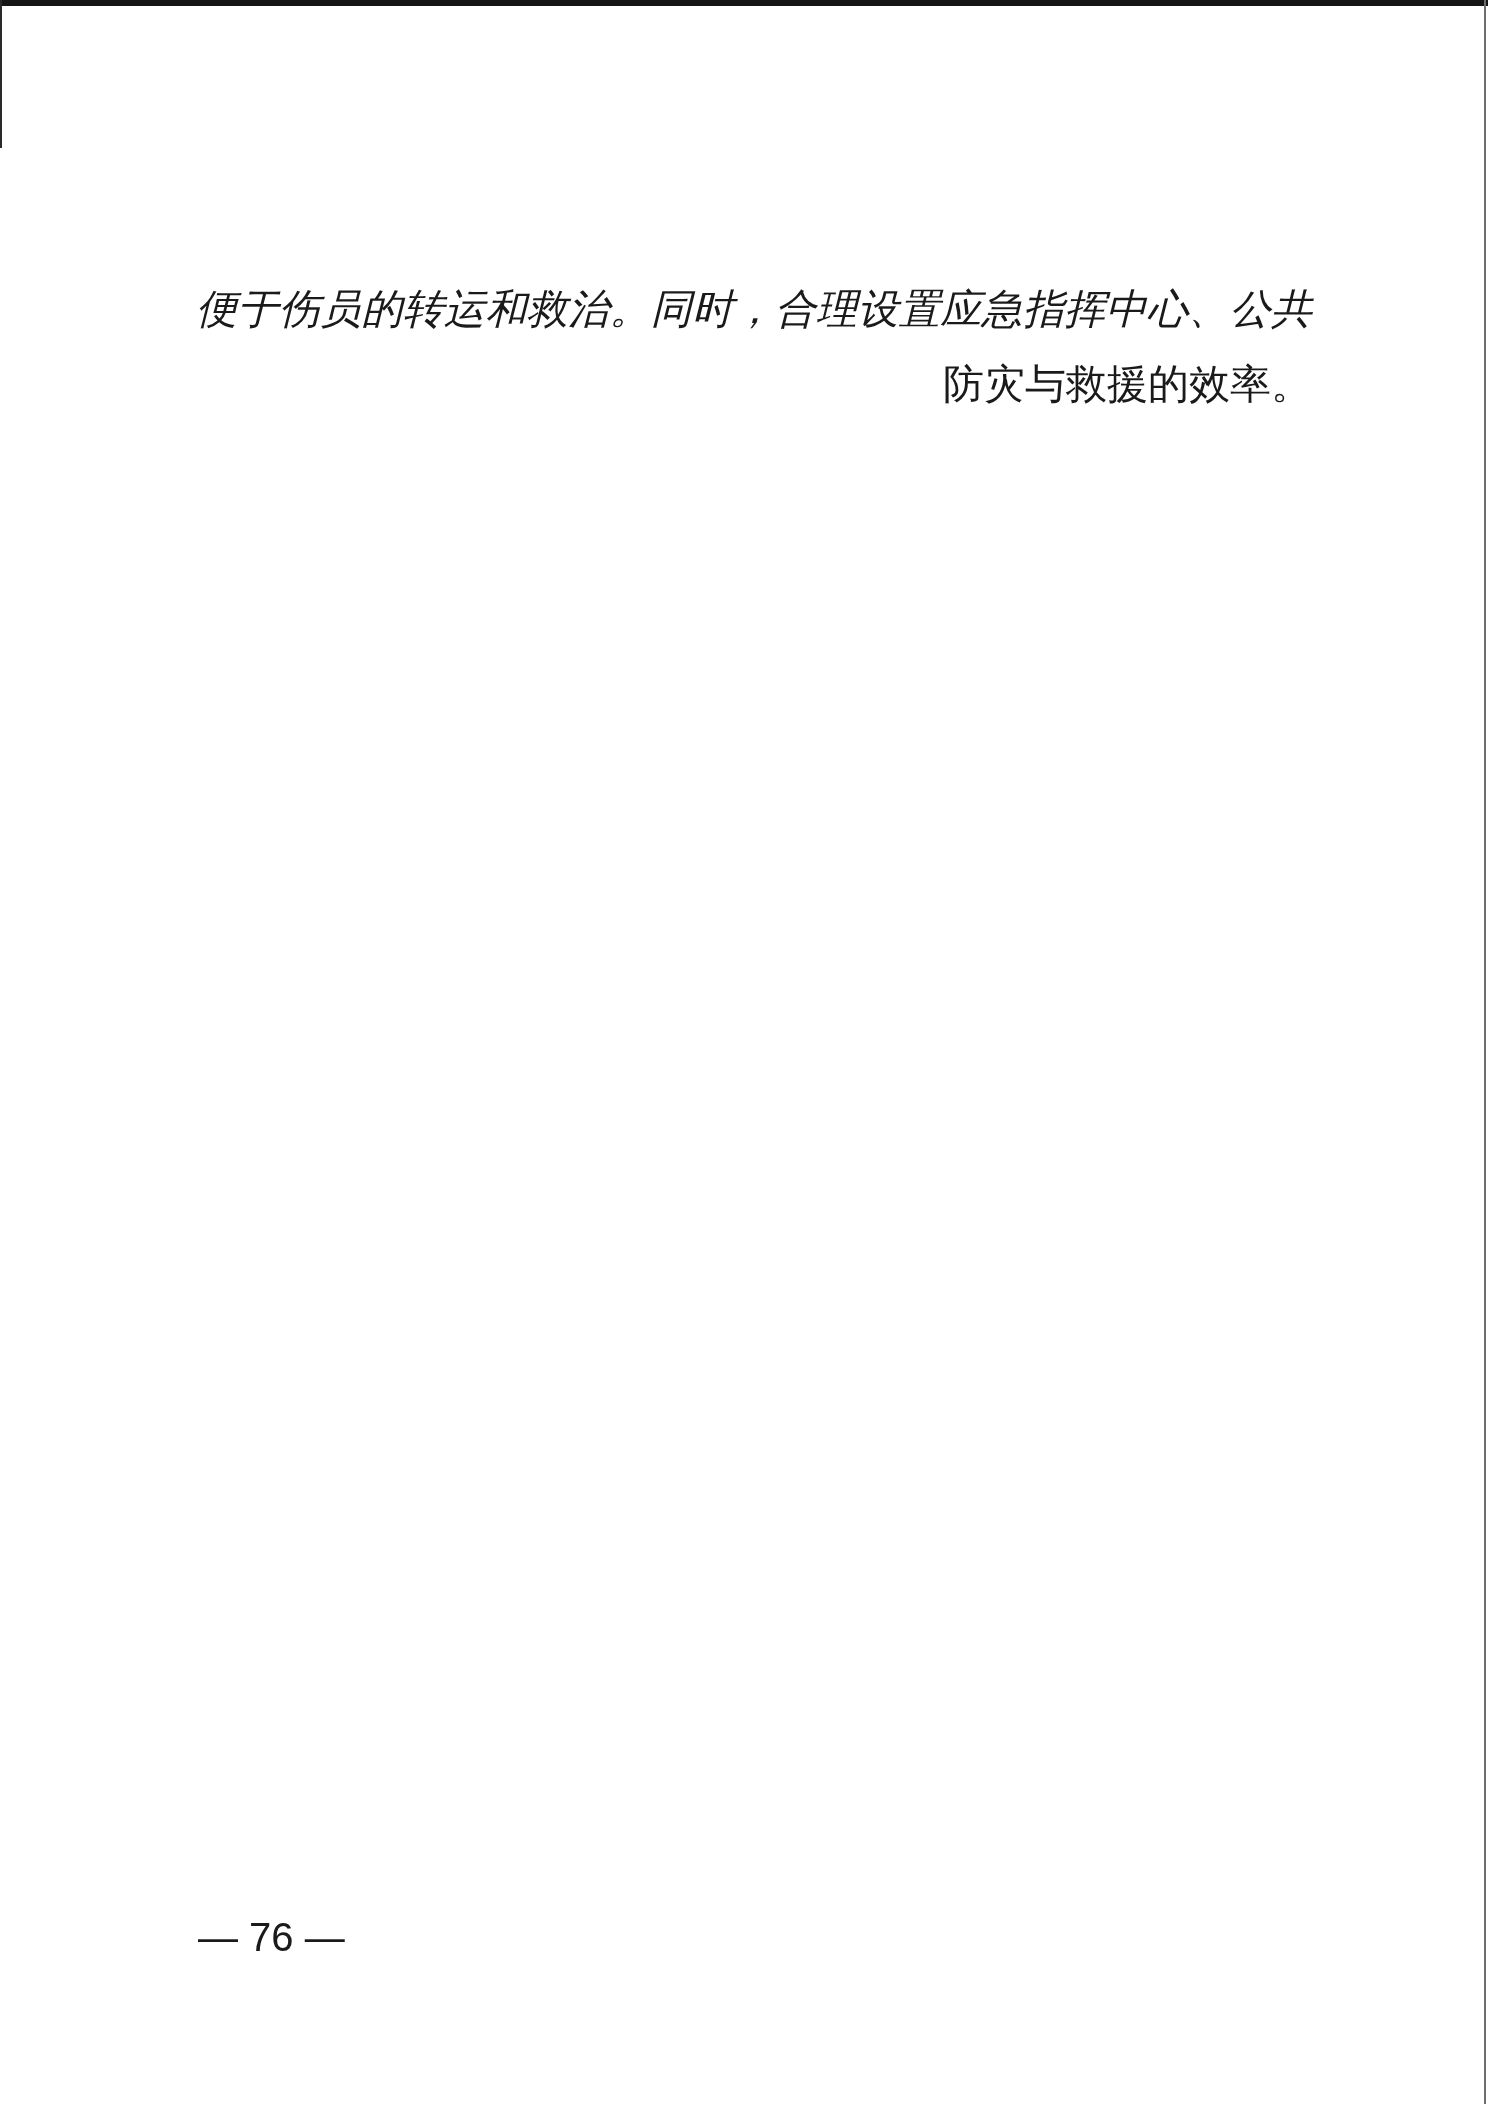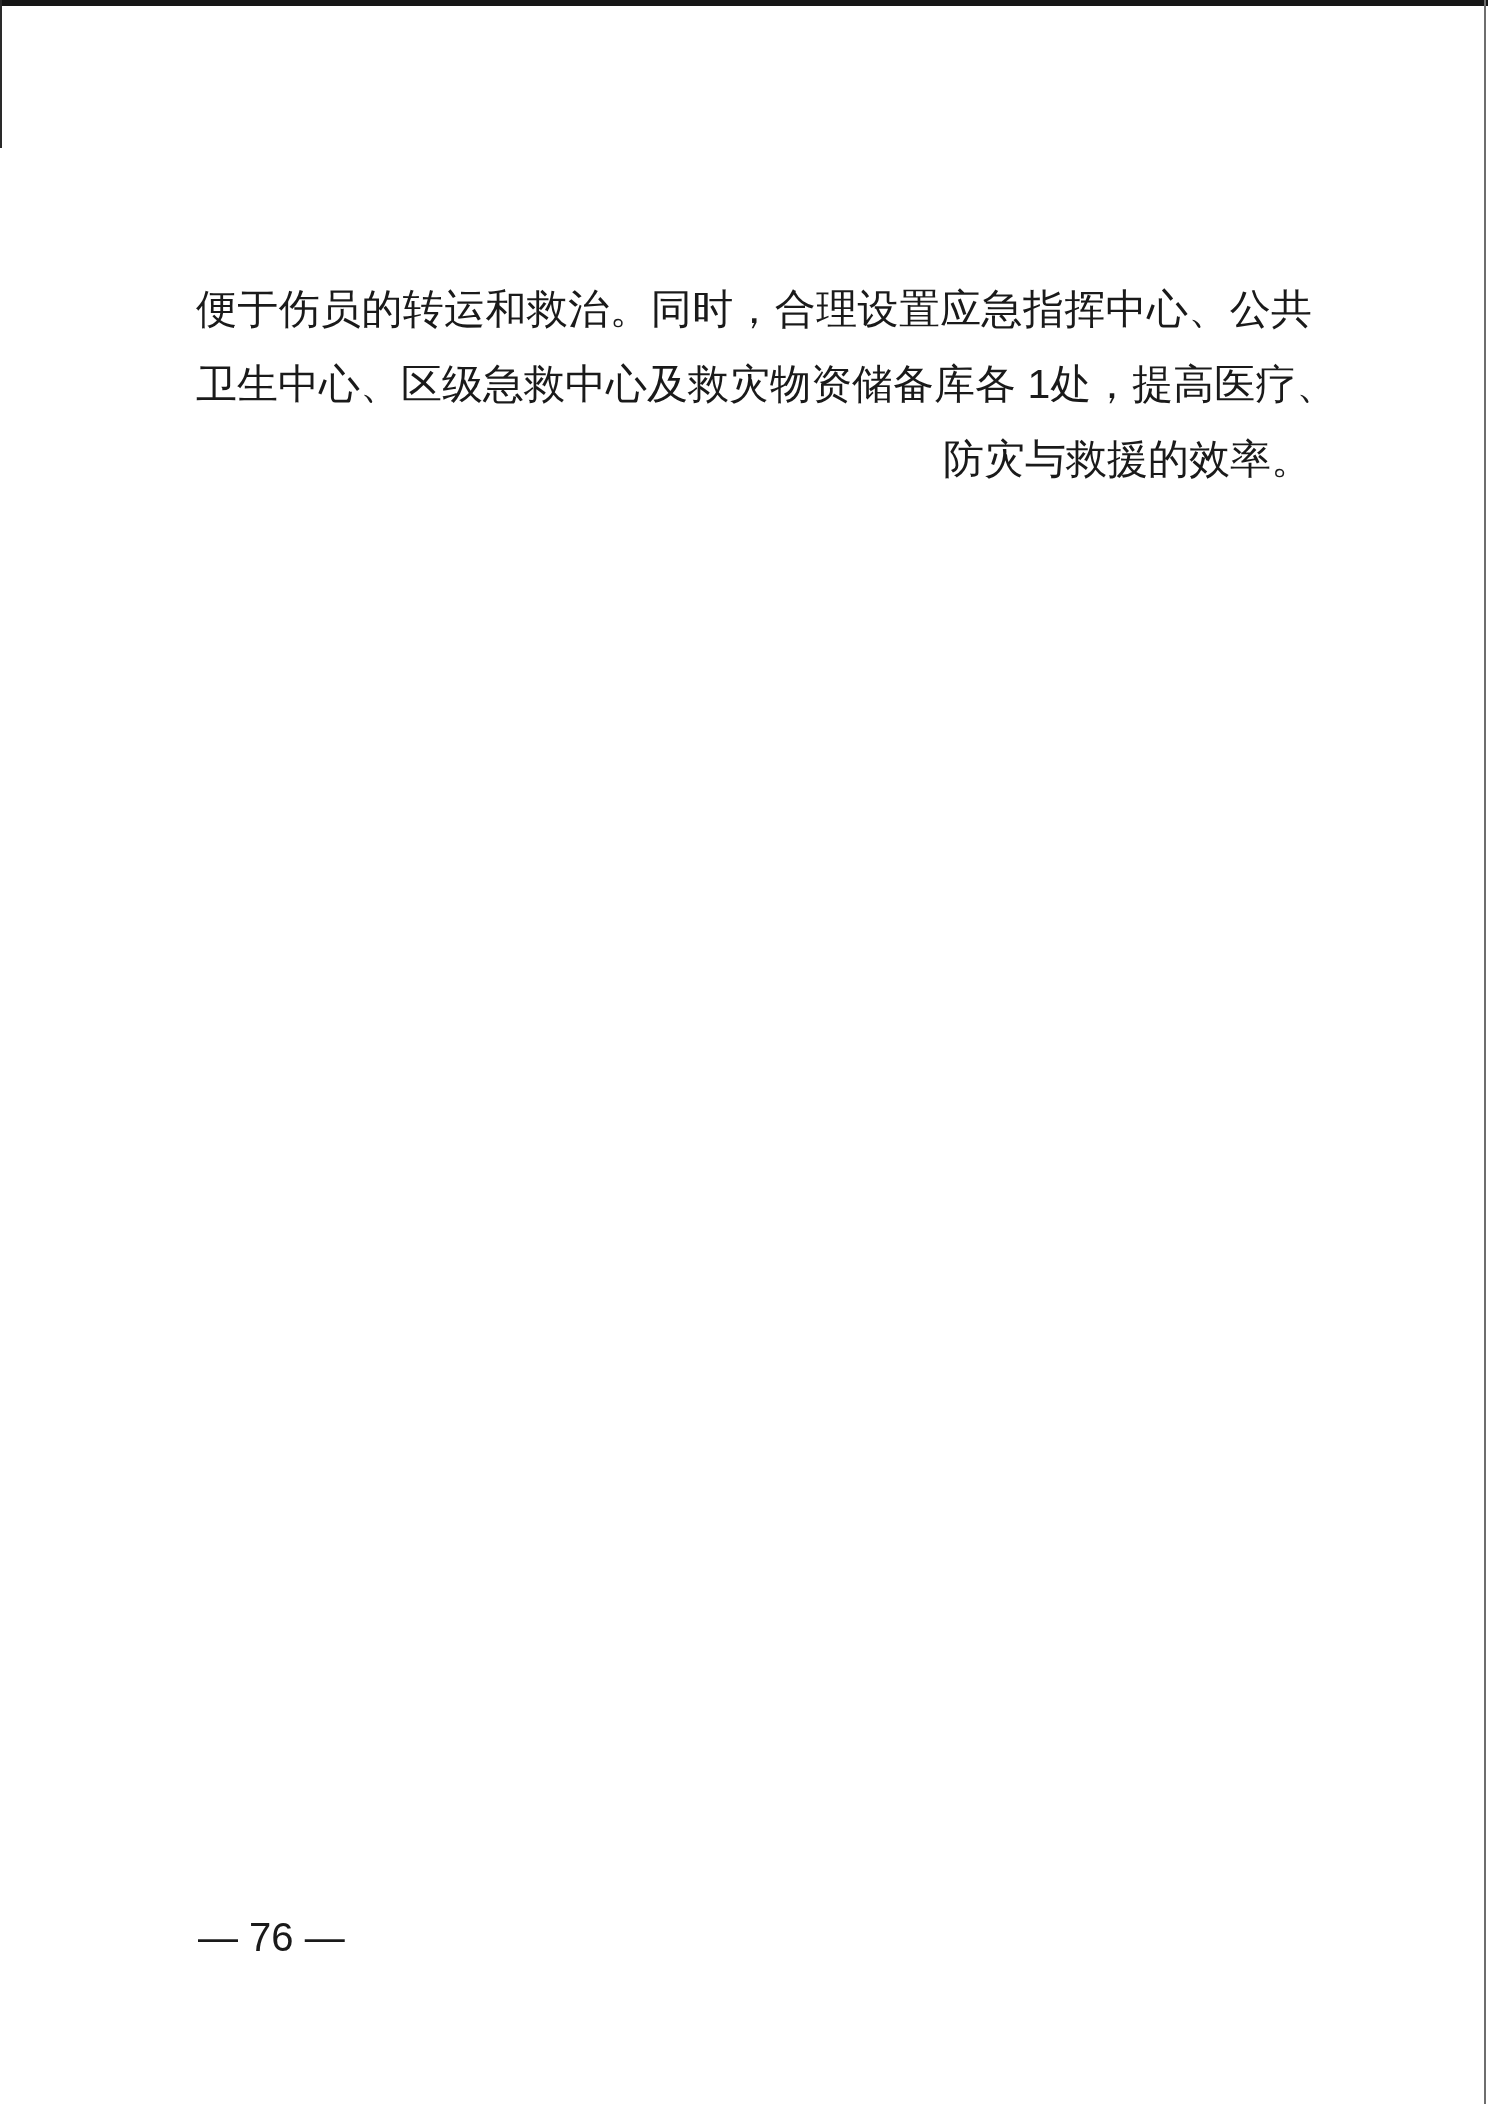--- a/index.html
+++ b/index.html
@@ -48,20 +48,21 @@
     line-height: 75px;
     font-weight: 400;
   }
   .para-line {
     width: 100%;
   }
   .para-line.justified {
     text-align: justify;
     text-align-last: justify;
     white-space: nowrap;
+    font-style: italic;
   }
   .para-line.last {
     text-align: right;
   }
   .page-footer {
     position: absolute;
     left: 198px;
     top: 1915px;
     font-size: 40px;
     color: var(--text, #1a1a1a);
@@ -72,19 +73,18 @@
 <body>
 
 <div>
 
   <div class="top-bar"></div>
   <div class="left-edge-tick"></div>
   <div class="right-edge-line"></div>
 
   <div class="paragraph">
     <div class="para-line justified">便于伤员的转运和救治。同时，合理设置应急指挥中心、公共</div>
-    <div class="para-line justified">卫生中心、区级急救中心及救灾物资储备库各 1处，提高医疗、</div>
     <div class="para-line last">防灾与救援的效率。</div>
   </div>
 
   <div class="page-footer">— 76 —</div>
 
 </div>
 
 </body></html>

